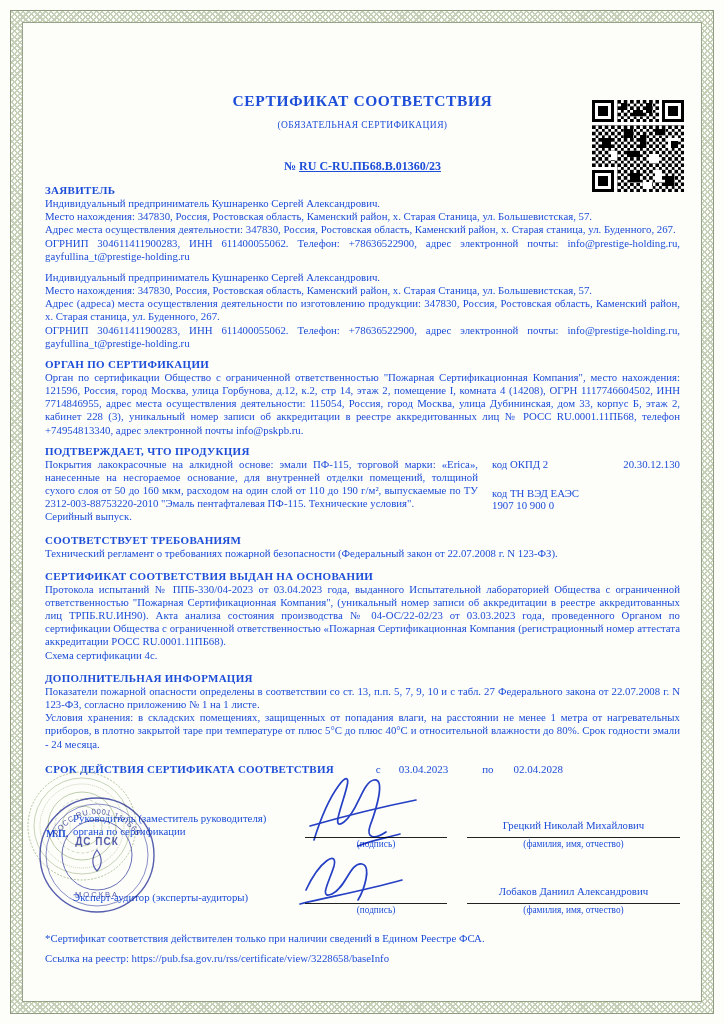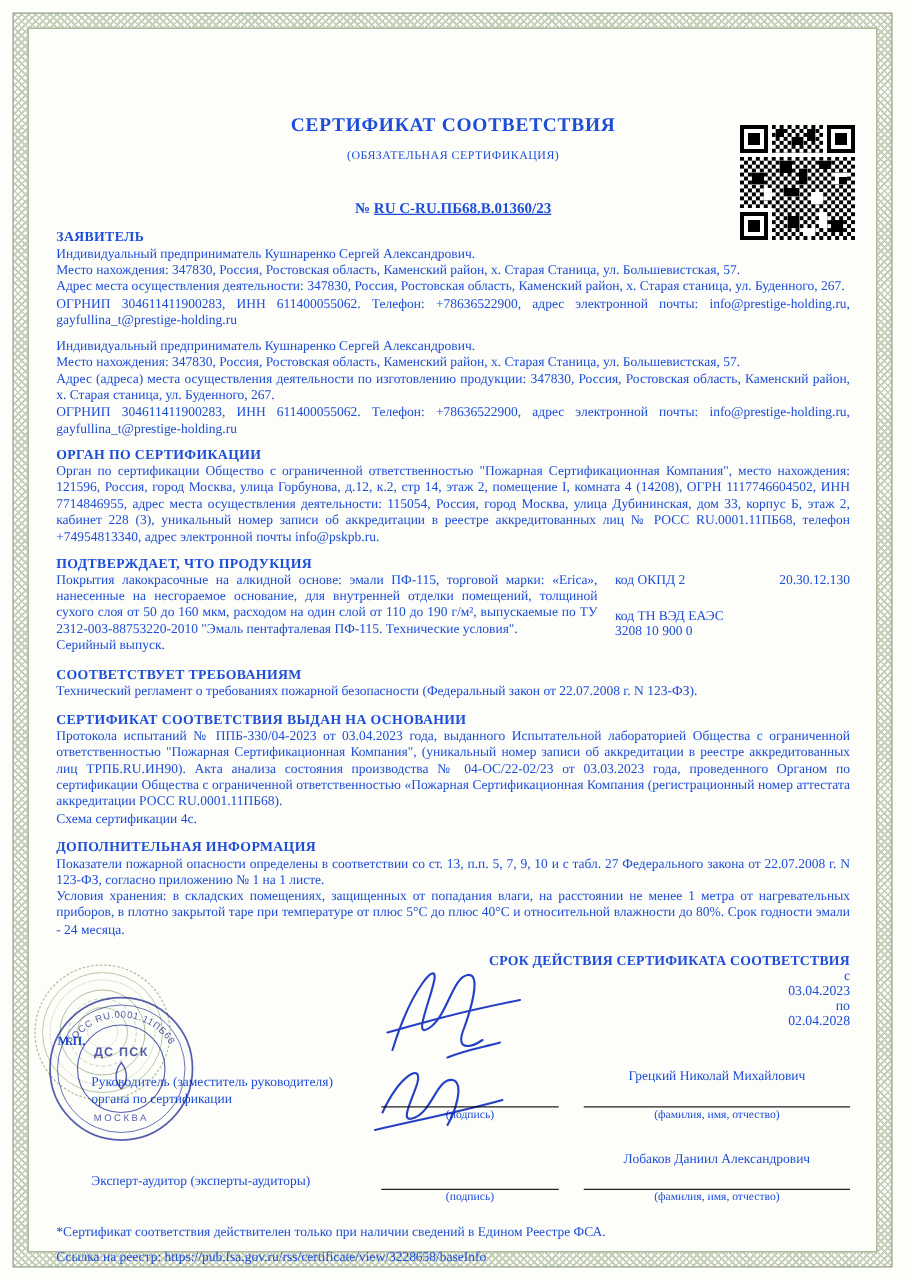--- a/index.html
+++ b/index.html
@@ -45,40 +45,40 @@
     font-size:10.8px; line-height:1.22;
     text-align:justify; white-space:pre-line;
   }
   .product-row { display:flex; }
   .product-text { flex:1; }
   .codes { width:188px; margin-left:14px; font-size:10.8px; flex-shrink:0; }
   .code-row { display:flex; justify-content:space-between; }
   .code-row + .code-row { margin-top:17px;flex-direction:column; }
   .code-val { white-space:nowrap; }
 
-  .validity { display:flex; align-items:flex-end; font-size:11px; margin:12px 0 4px 0;flex-direction:column; }
+  .validity { display:flex; align-items:flex-start; font-size:11px; margin:12px 0 4px 0; }
   .validity .v-h { font-weight:bold; letter-spacing:.2px; }
   .v-from { margin-left:42px; }
   .v-fd   { margin-left:18px; }
   .v-to   { margin-left:34px; }
   .v-td   { margin-left:20px; }
 
   .sig-block {
     margin-top:6px; padding-left:28px;
     display:grid;
     grid-template-columns:212px 142px 1fr;
     column-gap:20px; row-gap:12px;
     font-size:10.8px;
   }
   .role-cell { display:flex; flex-direction:column; justify-content:flex-end; padding-bottom:10px; line-height:1.25; min-height:58px; }
   .sig-cell  { display:flex; flex-direction:column; justify-content:flex-end; text-align:center; }
   .sig-cell .line { border-bottom:1.2px solid #222; height:30px; }
   .caption { font-size:9.3px; padding-top:1px; text-align:center; }
   .name-cell { display:flex; flex-direction:column; justify-content:flex-end; text-align:center; }
-  .name-cell .name { font-size:10.8px; border-bottom:1.2px solid #222; padding-bottom:18px; }
+  .name-cell .name { font-size:10.8px; border-bottom:1.2px solid #222; padding-bottom:6px; }
 
   .footer { margin-top:16px; font-size:10.8px; line-height:1.3; }
   .footer .note { margin-bottom:6px; }
 
   
   .qr { position:absolute; top:100px; right:40px; width:92px; height:92px; z-index:3; }
   .rosette { position:absolute; left:26px; top:770px; z-index:2; opacity:.8; }
   .stamp { position:absolute; left:36px; top:794px; z-index:5; opacity:.88; mix-blend-mode:multiply; }
   .mp { position:absolute; left:46px; top:828px; z-index:2; font-size:10px; font-weight:bold; }
   .sig-ink { position:absolute; z-index:6; mix-blend-mode:multiply; }
@@ -126,21 +126,21 @@
       <div class="product-row">
         <div class="sec-body product-text">Покрытия лакокрасочные на алкидной основе: эмали ПФ-115, торговой марки: «Erica», нанесенные на несгораемое основание, для внутренней отделки помещений, толщиной сухого слоя от 50 до 160 мкм, расходом на один слой от 110 до 190 г/м², выпускаемые по ТУ 2312-003-88753220-2010 "Эмаль пентафталевая ПФ-115. Технические условия".
 Серийный выпуск.</div>
         <div class="codes">
           <div class="code-row">
             <span>код ОКПД 2</span>
             <span class="code-val">20.30.12.130</span>
           </div>
           <div class="code-row">
             <span>код ТН ВЭД ЕАЭС</span>
-            <span class="code-val">3208 10 900 0</span>
+            <span class="code-val">1907 10 900 0</span>
           </div>
         </div>
       </div>
     </div>
 
     <div class="sec" style="margin-top:10px">
       <div class="sec-h">СООТВЕТСТВУЕТ ТРЕБОВАНИЯМ</div>
       <div class="sec-body">Технический регламент о требованиях пожарной безопасности (Федеральный закон от 22.07.2008 г. N 123-ФЗ).</div>
     </div>
 

